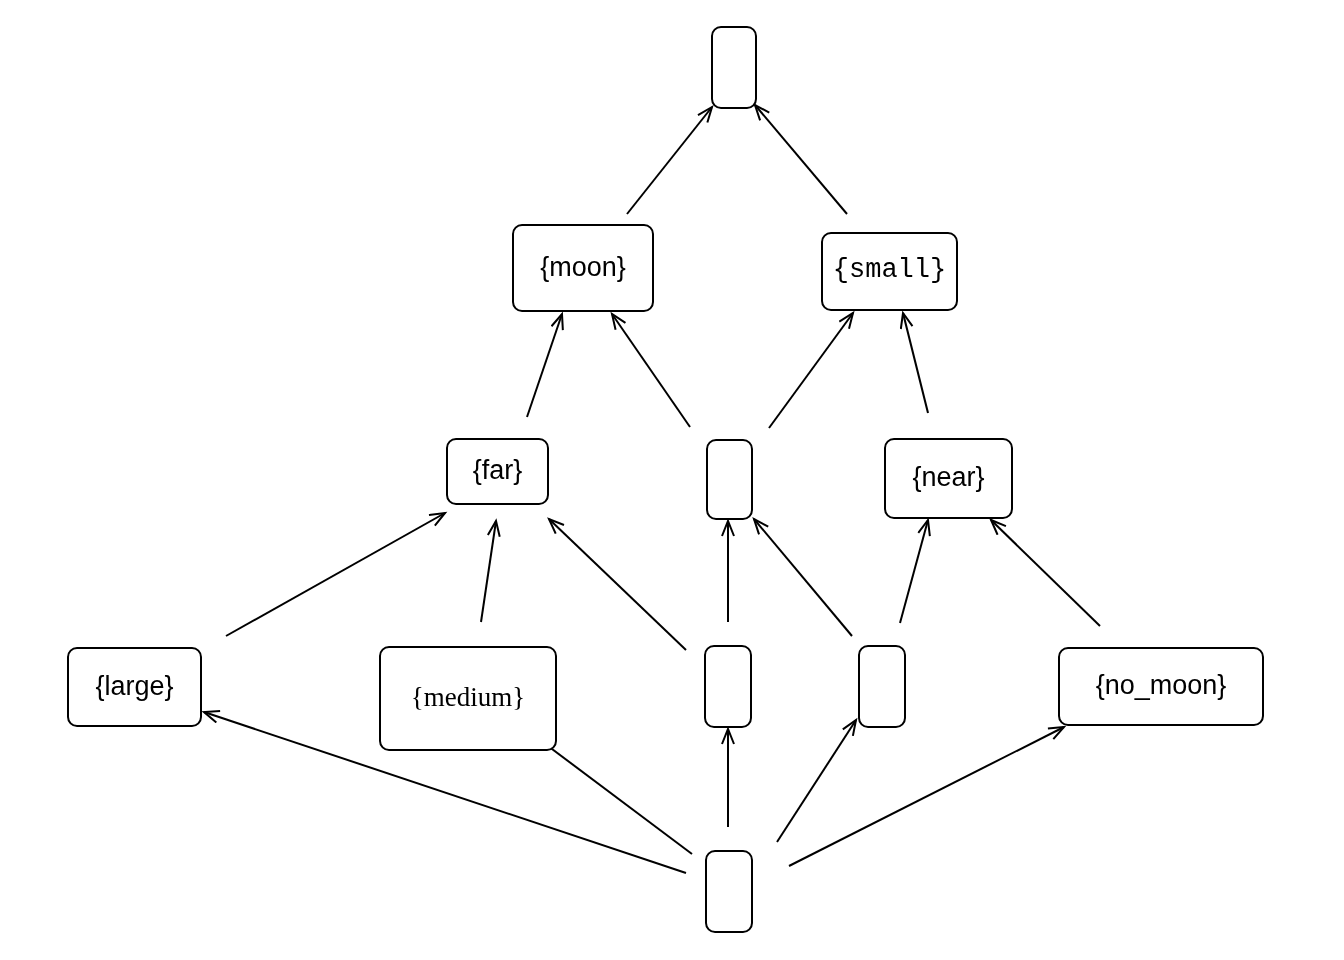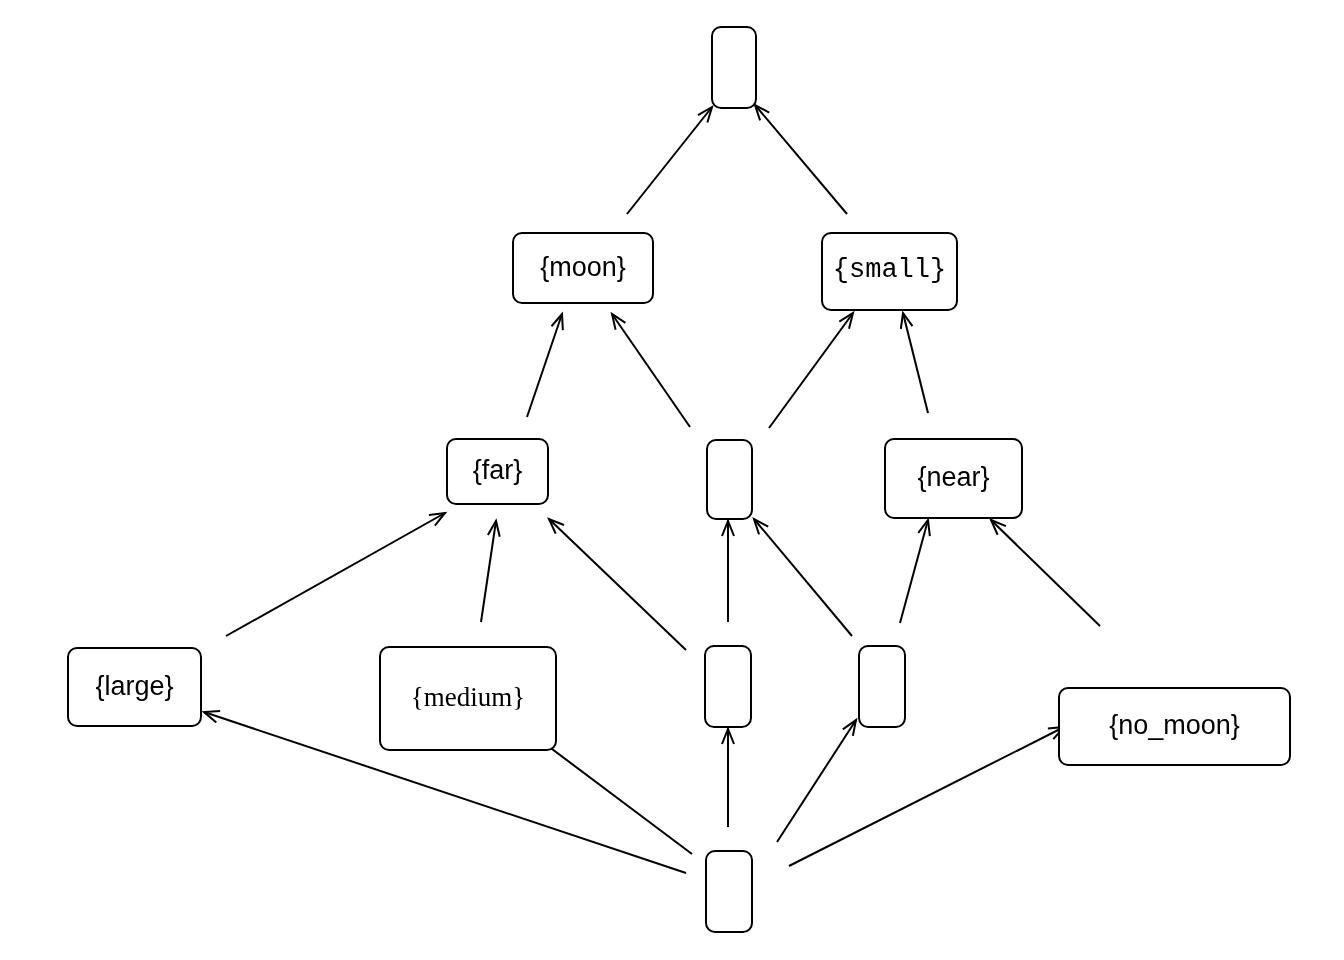--- a/index.html
+++ b/index.html
@@ -74,47 +74,47 @@
         <line x1="692" y1="854" x2="524" y2="728" marker-end="url(#arrow-open)"></line>
         <line x1="728" y1="827" x2="728" y2="729" marker-end="url(#arrow-open)"></line>
         <line x1="777" y1="842" x2="856" y2="720" marker-end="url(#arrow-open)"></line>
         <line x1="789" y1="866" x2="1064" y2="727" marker-end="url(#arrow-open)"></line>
       </g>
   </svg>
   <div id="node-layer">
       <div class="node" style="left: 711px; top: 26px; width: 46px; height: 83px;">
         <span class="node-label"></span>
       </div>
-      <div class="node" style="left: 512px; top: 232px; width: 142px; height: 72px;">
+      <div class="node" style="left: 512px; top: 224px; width: 142px; height: 88px;">
         <span class="node-label">{moon}</span>
       </div>
       <div class="node" style="left: 821px; top: 232px; width: 137px; height: 79px; font-family: Liberation Mono, monospace;">
         <span class="node-label">{small}</span>
       </div>
       <div class="node" style="left: 446px; top: 438px; width: 103px; height: 67px;">
         <span class="node-label">{far}</span>
       </div>
       <div class="node" style="left: 706px; top: 439px; width: 47px; height: 81px;">
         <span class="node-label"></span>
       </div>
-      <div class="node" style="left: 884px; top: 438px; width: 139px; height: 81px;">
+      <div class="node" style="left: 884px; top: 438px; width: 129px; height: 81px;">
         <span class="node-label">{near}</span>
       </div>
       <div class="node" style="left: 67px; top: 647px; width: 135px; height: 80px;">
         <span class="node-label">{large}</span>
       </div>
       <div class="node" style="left: 379px; top: 646px; width: 178px; height: 105px; font-family: Liberation Serif, serif;">
         <span class="node-label">{medium}</span>
       </div>
       <div class="node" style="left: 704px; top: 645px; width: 48px; height: 83px;">
         <span class="node-label"></span>
       </div>
       <div class="node" style="left: 858px; top: 645px; width: 48px; height: 83px;">
         <span class="node-label"></span>
       </div>
-      <div class="node" style="left: 1058px; top: 647px; width: 233px; height: 79px; margin-top: 40px;">
+      <div class="node" style="left: 1058px; top: 647px; width: 206px; height: 79px;">
         <span class="node-label">{no_moon}</span>
       </div>
       <div class="node" style="left: 705px; top: 850px; width: 48px; height: 83px;">
         <span class="node-label"></span>
       </div>
     </div>
 </div>
 
 </body></html>

